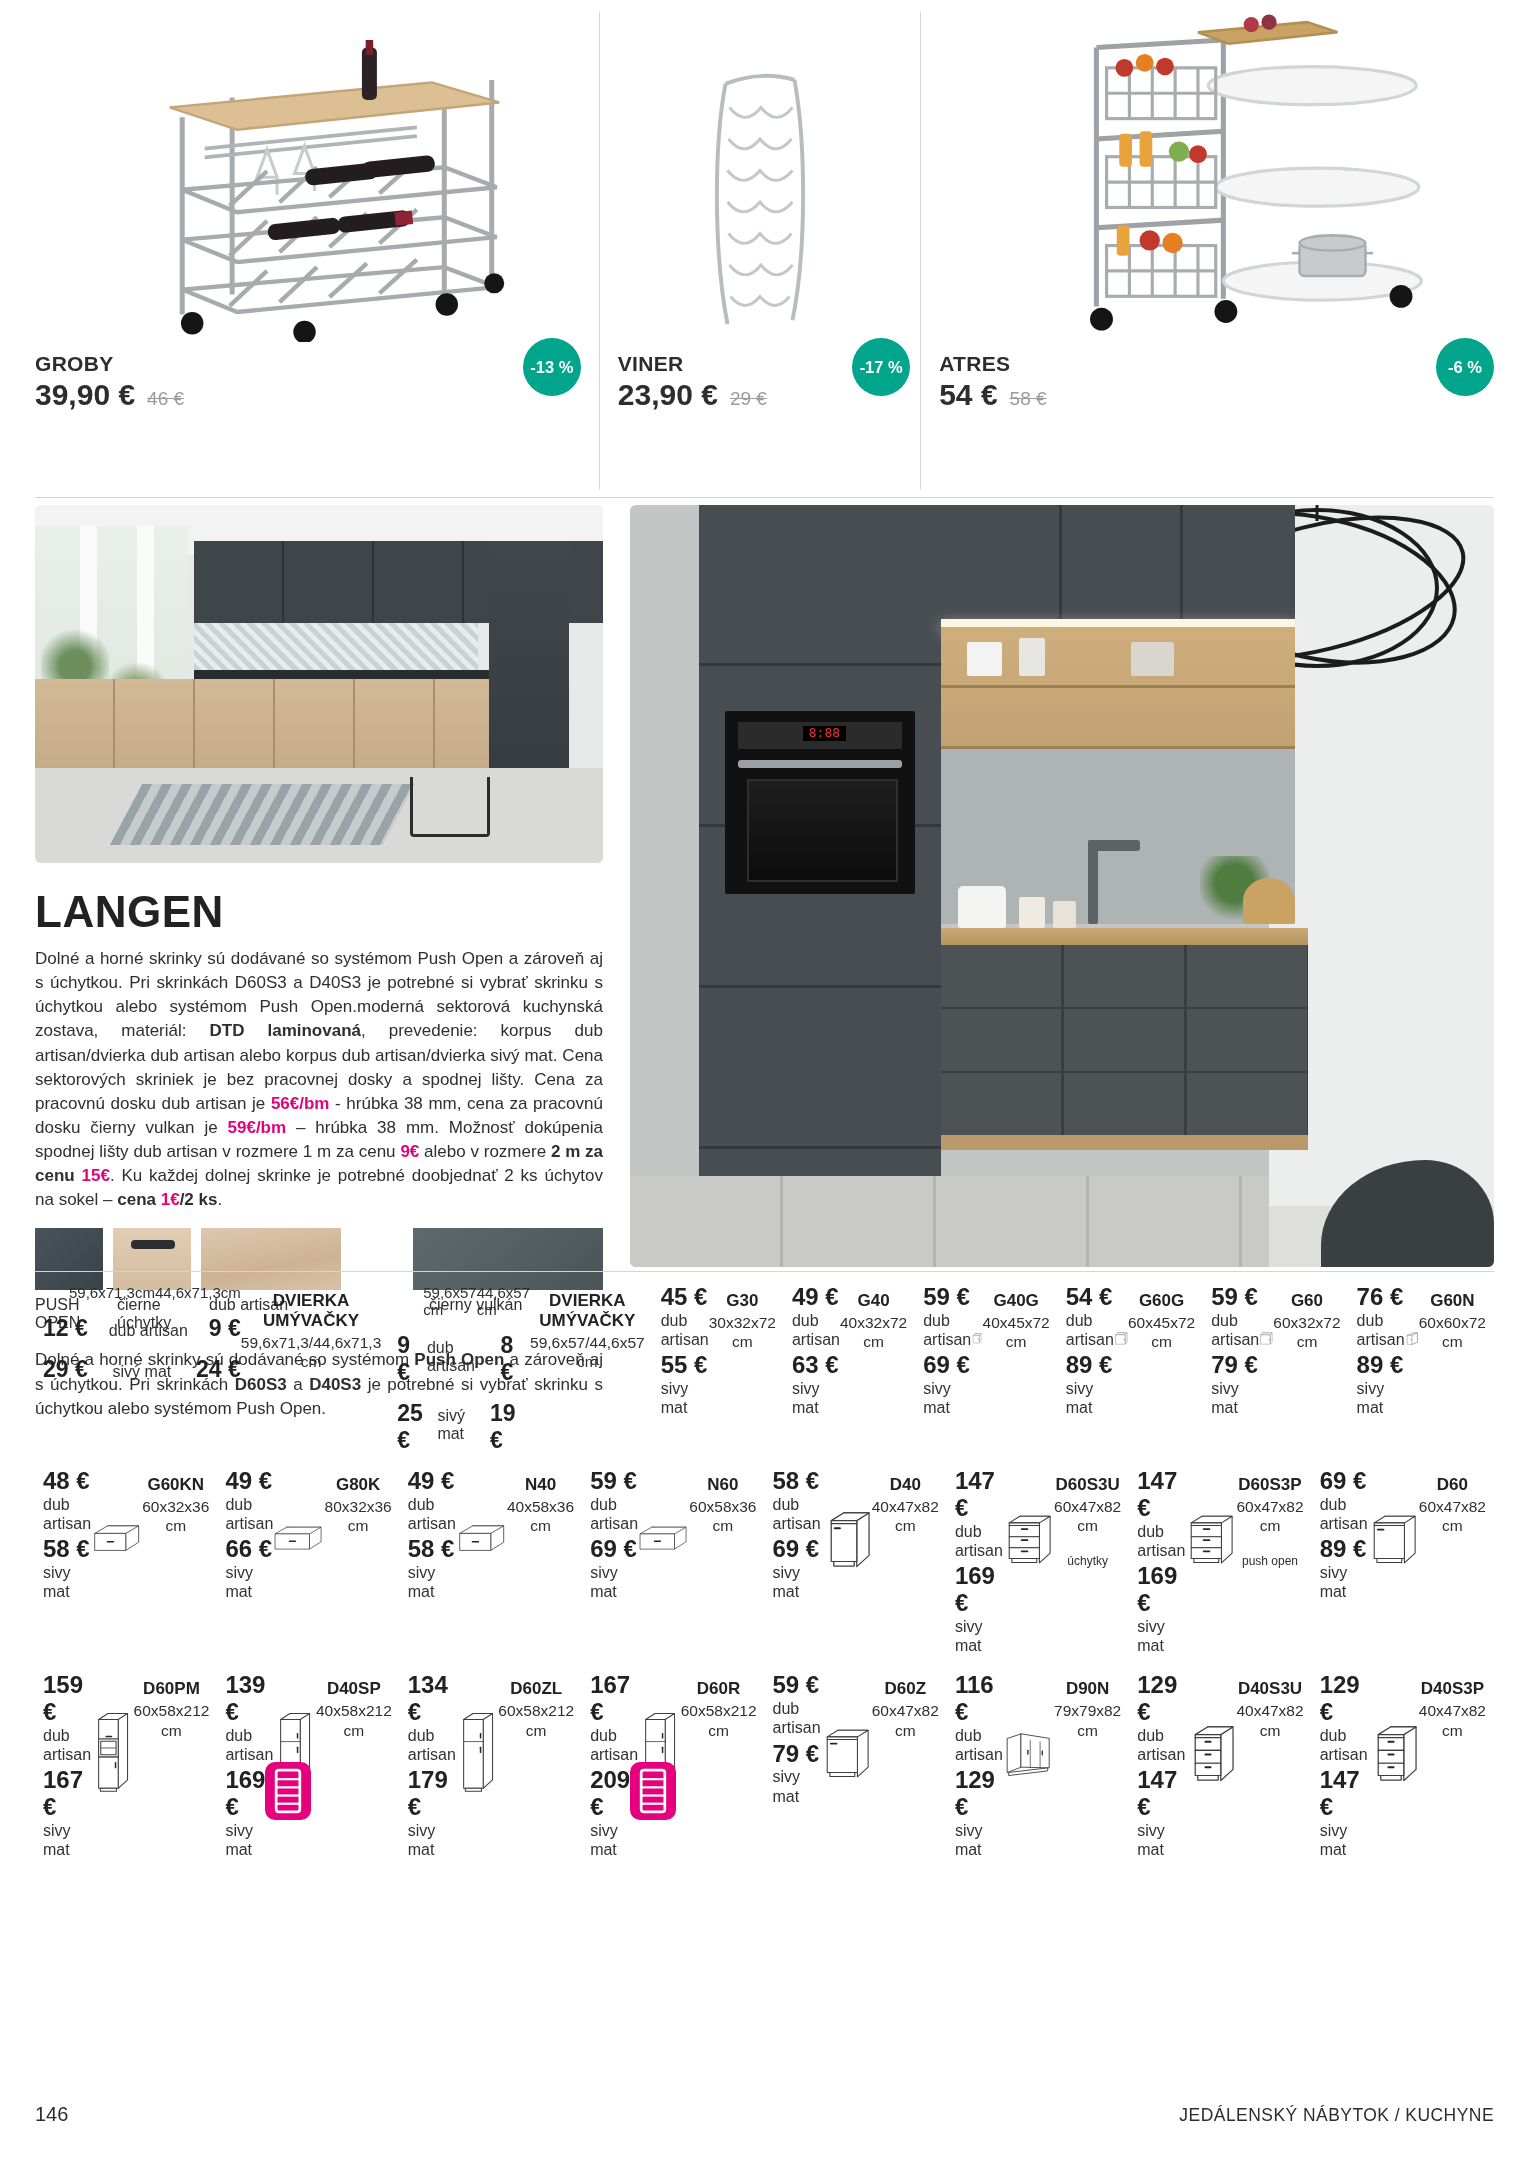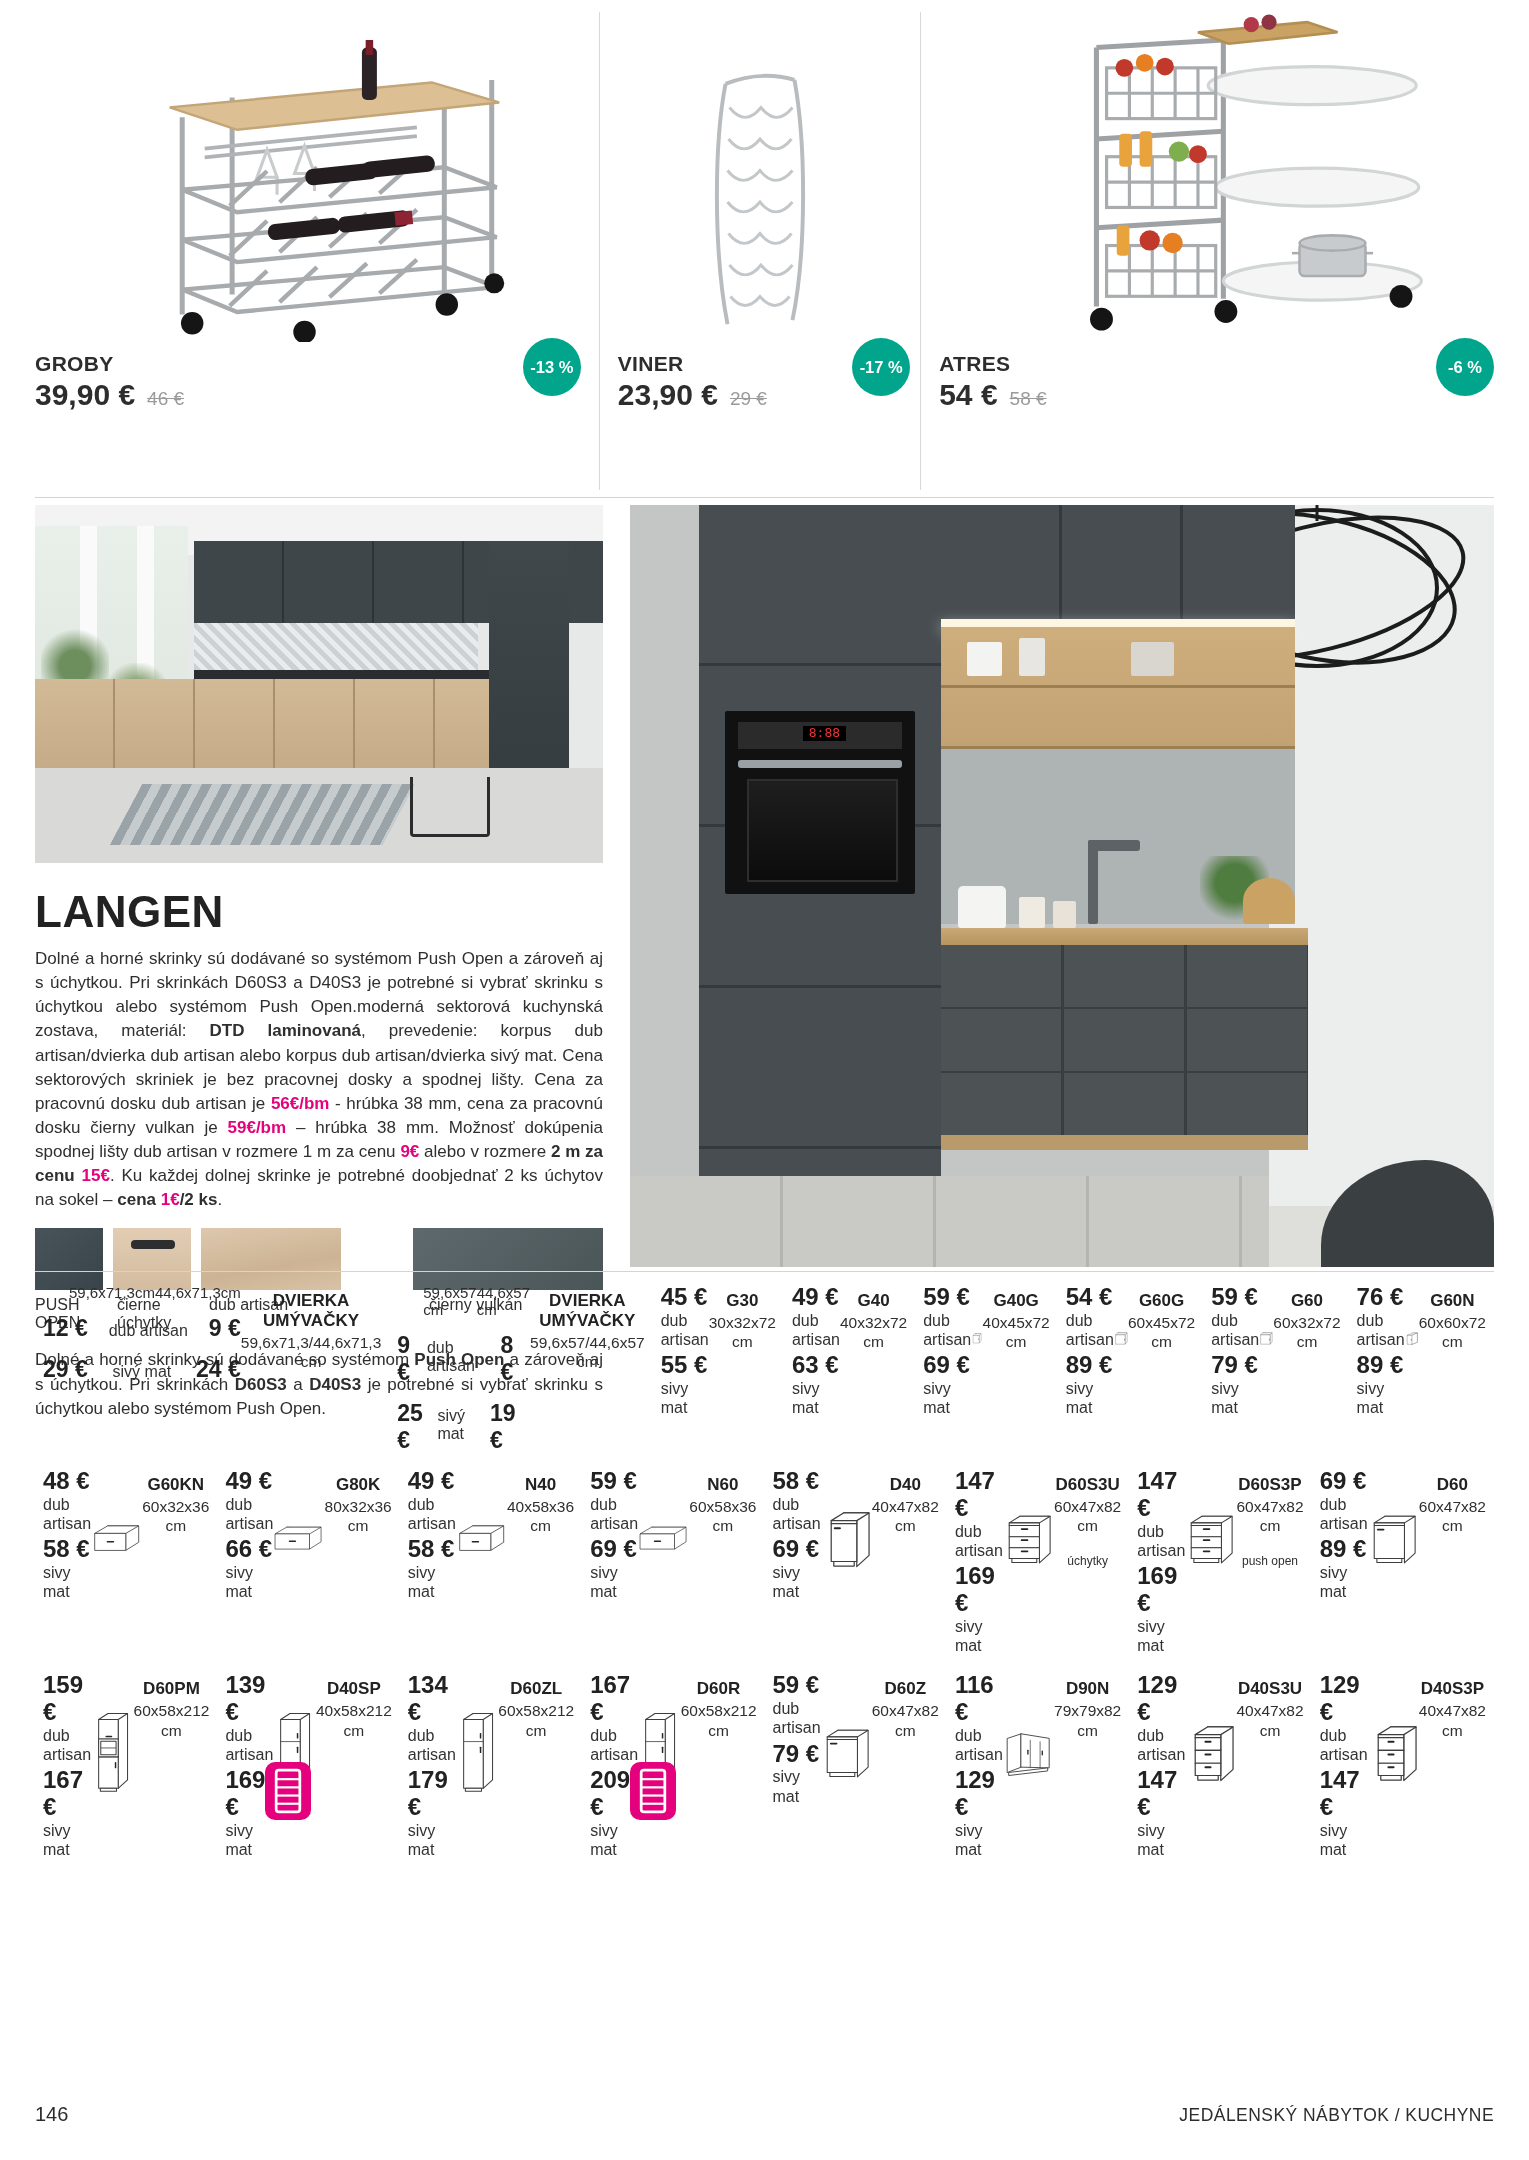--- a/index.html
+++ b/index.html
@@ -19,21 +19,21 @@
   .prod .pdesc{font-size:16.5px;line-height:1.38;margin-top:9px;text-align:justify;color:#2f2f2f;}
   .badge{position:absolute;width:58px;height:58px;border-radius:50%;color:#fff;
          display:flex;align-items:center;justify-content:center;font-size:16.5px;font-weight:700;}
   .p0 .badge{right:18px;top:326px;}
   .p1 .badge{right:10px;top:326px;}
   .p2 .badge{right:0px;top:326px;}
   .hr1{position:absolute;left:35px;right:35px;top:497px;height:1px;background:#d4d4d4;}
   .hr2{position:absolute;left:35px;right:35px;top:1271px;height:1px;background:#d4d4d4;}
   
   .langen-col{position:absolute;left:35px;top:505px;width:568px;}
-  .kphoto{position:relative;overflow:hidden;background:#e7e9e8;}
+  .kphoto{position:relative;overflow:hidden;background:#e7e9e8;border-radius:6px;}
   .kp-left{width:568px;height:358px;}
   .kp-right{position:absolute;left:630px;top:505px;width:864px;height:762px;}
   .langen-title{font-size:44px;font-weight:800;letter-spacing:.5px;margin:24px 0 10px 0;color:#222;}
   .lpara{font-size:17px;line-height:1.42;text-align:justify;color:#2f2f2f;}
   .swatches{display:flex;margin-top:16px;}
   .sw{height:62px;}
   .sw1{width:72px;background:linear-gradient(135deg,#49545a,#39434a);}
   .sw2{width:82px;margin-left:10px;background:linear-gradient(180deg,#e2cdb4,#d3bc9f);position:relative;}
   .sw2::after{content:"";position:absolute;left:18px;top:12px;width:44px;height:9px;border-radius:4px;background:#2c2e30;}
   .sw3{width:148px;margin-left:10px;background:linear-gradient(170deg,#ddc8ae,#cdb394 60%,#d8c2a6);}

